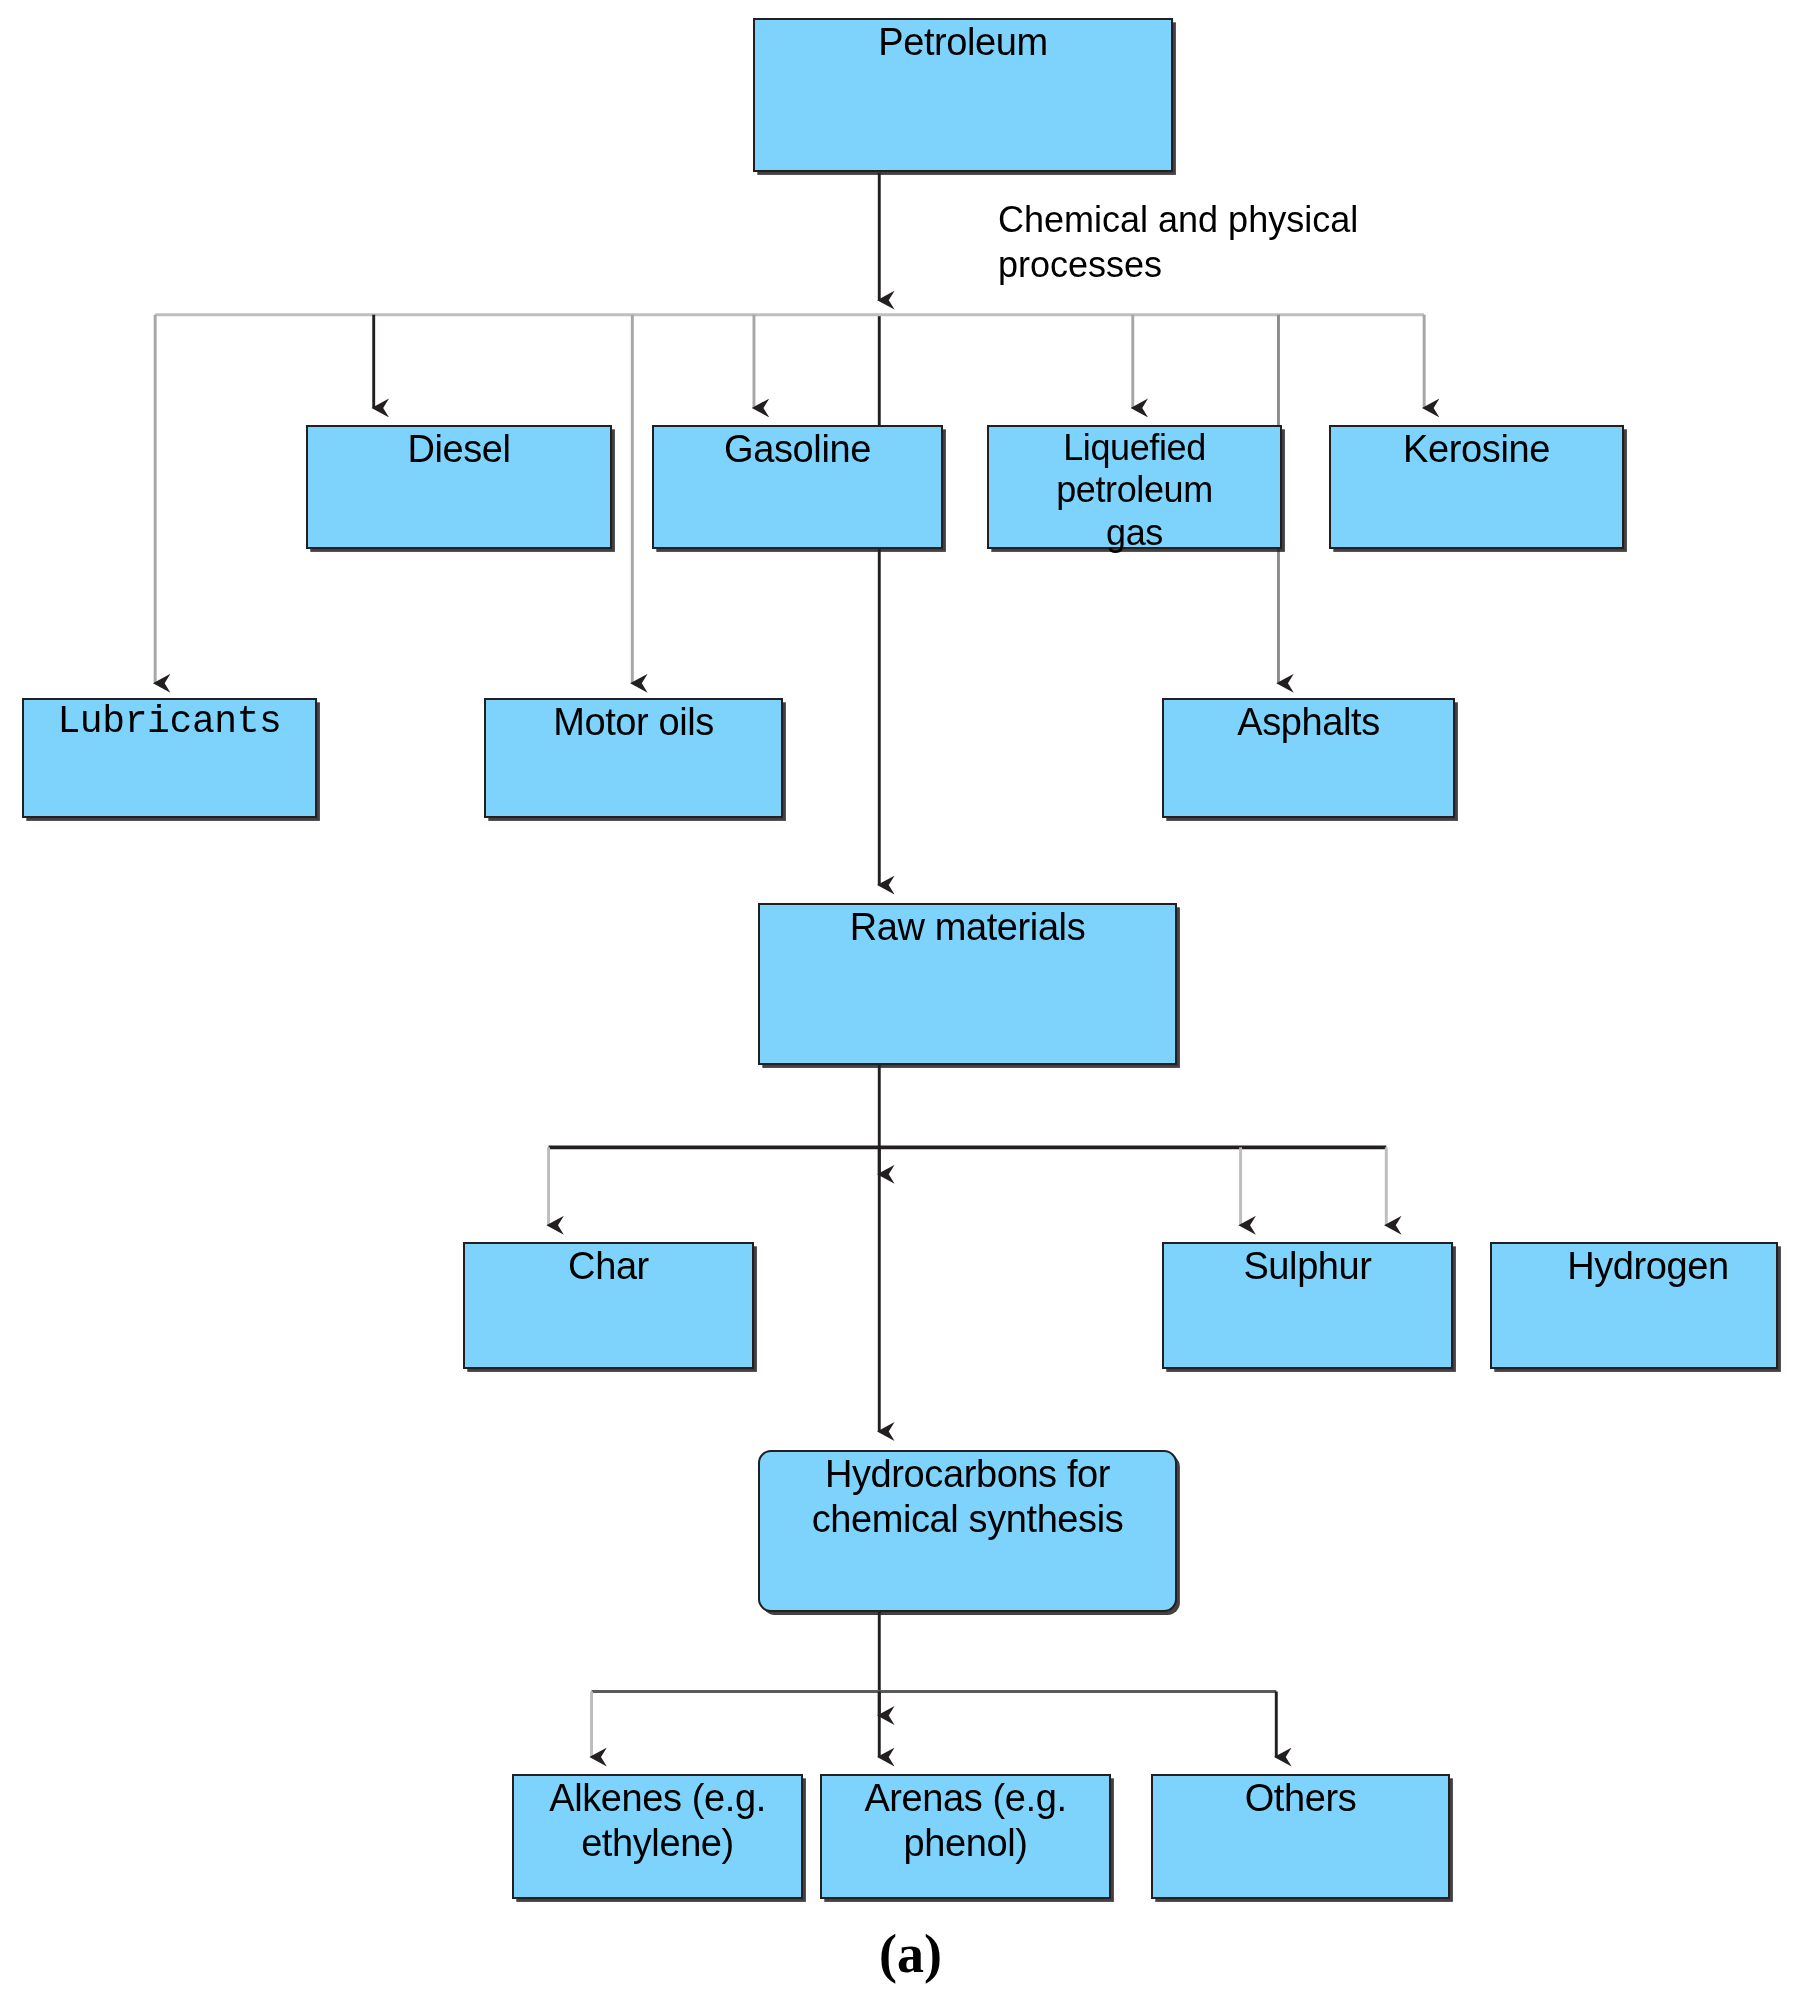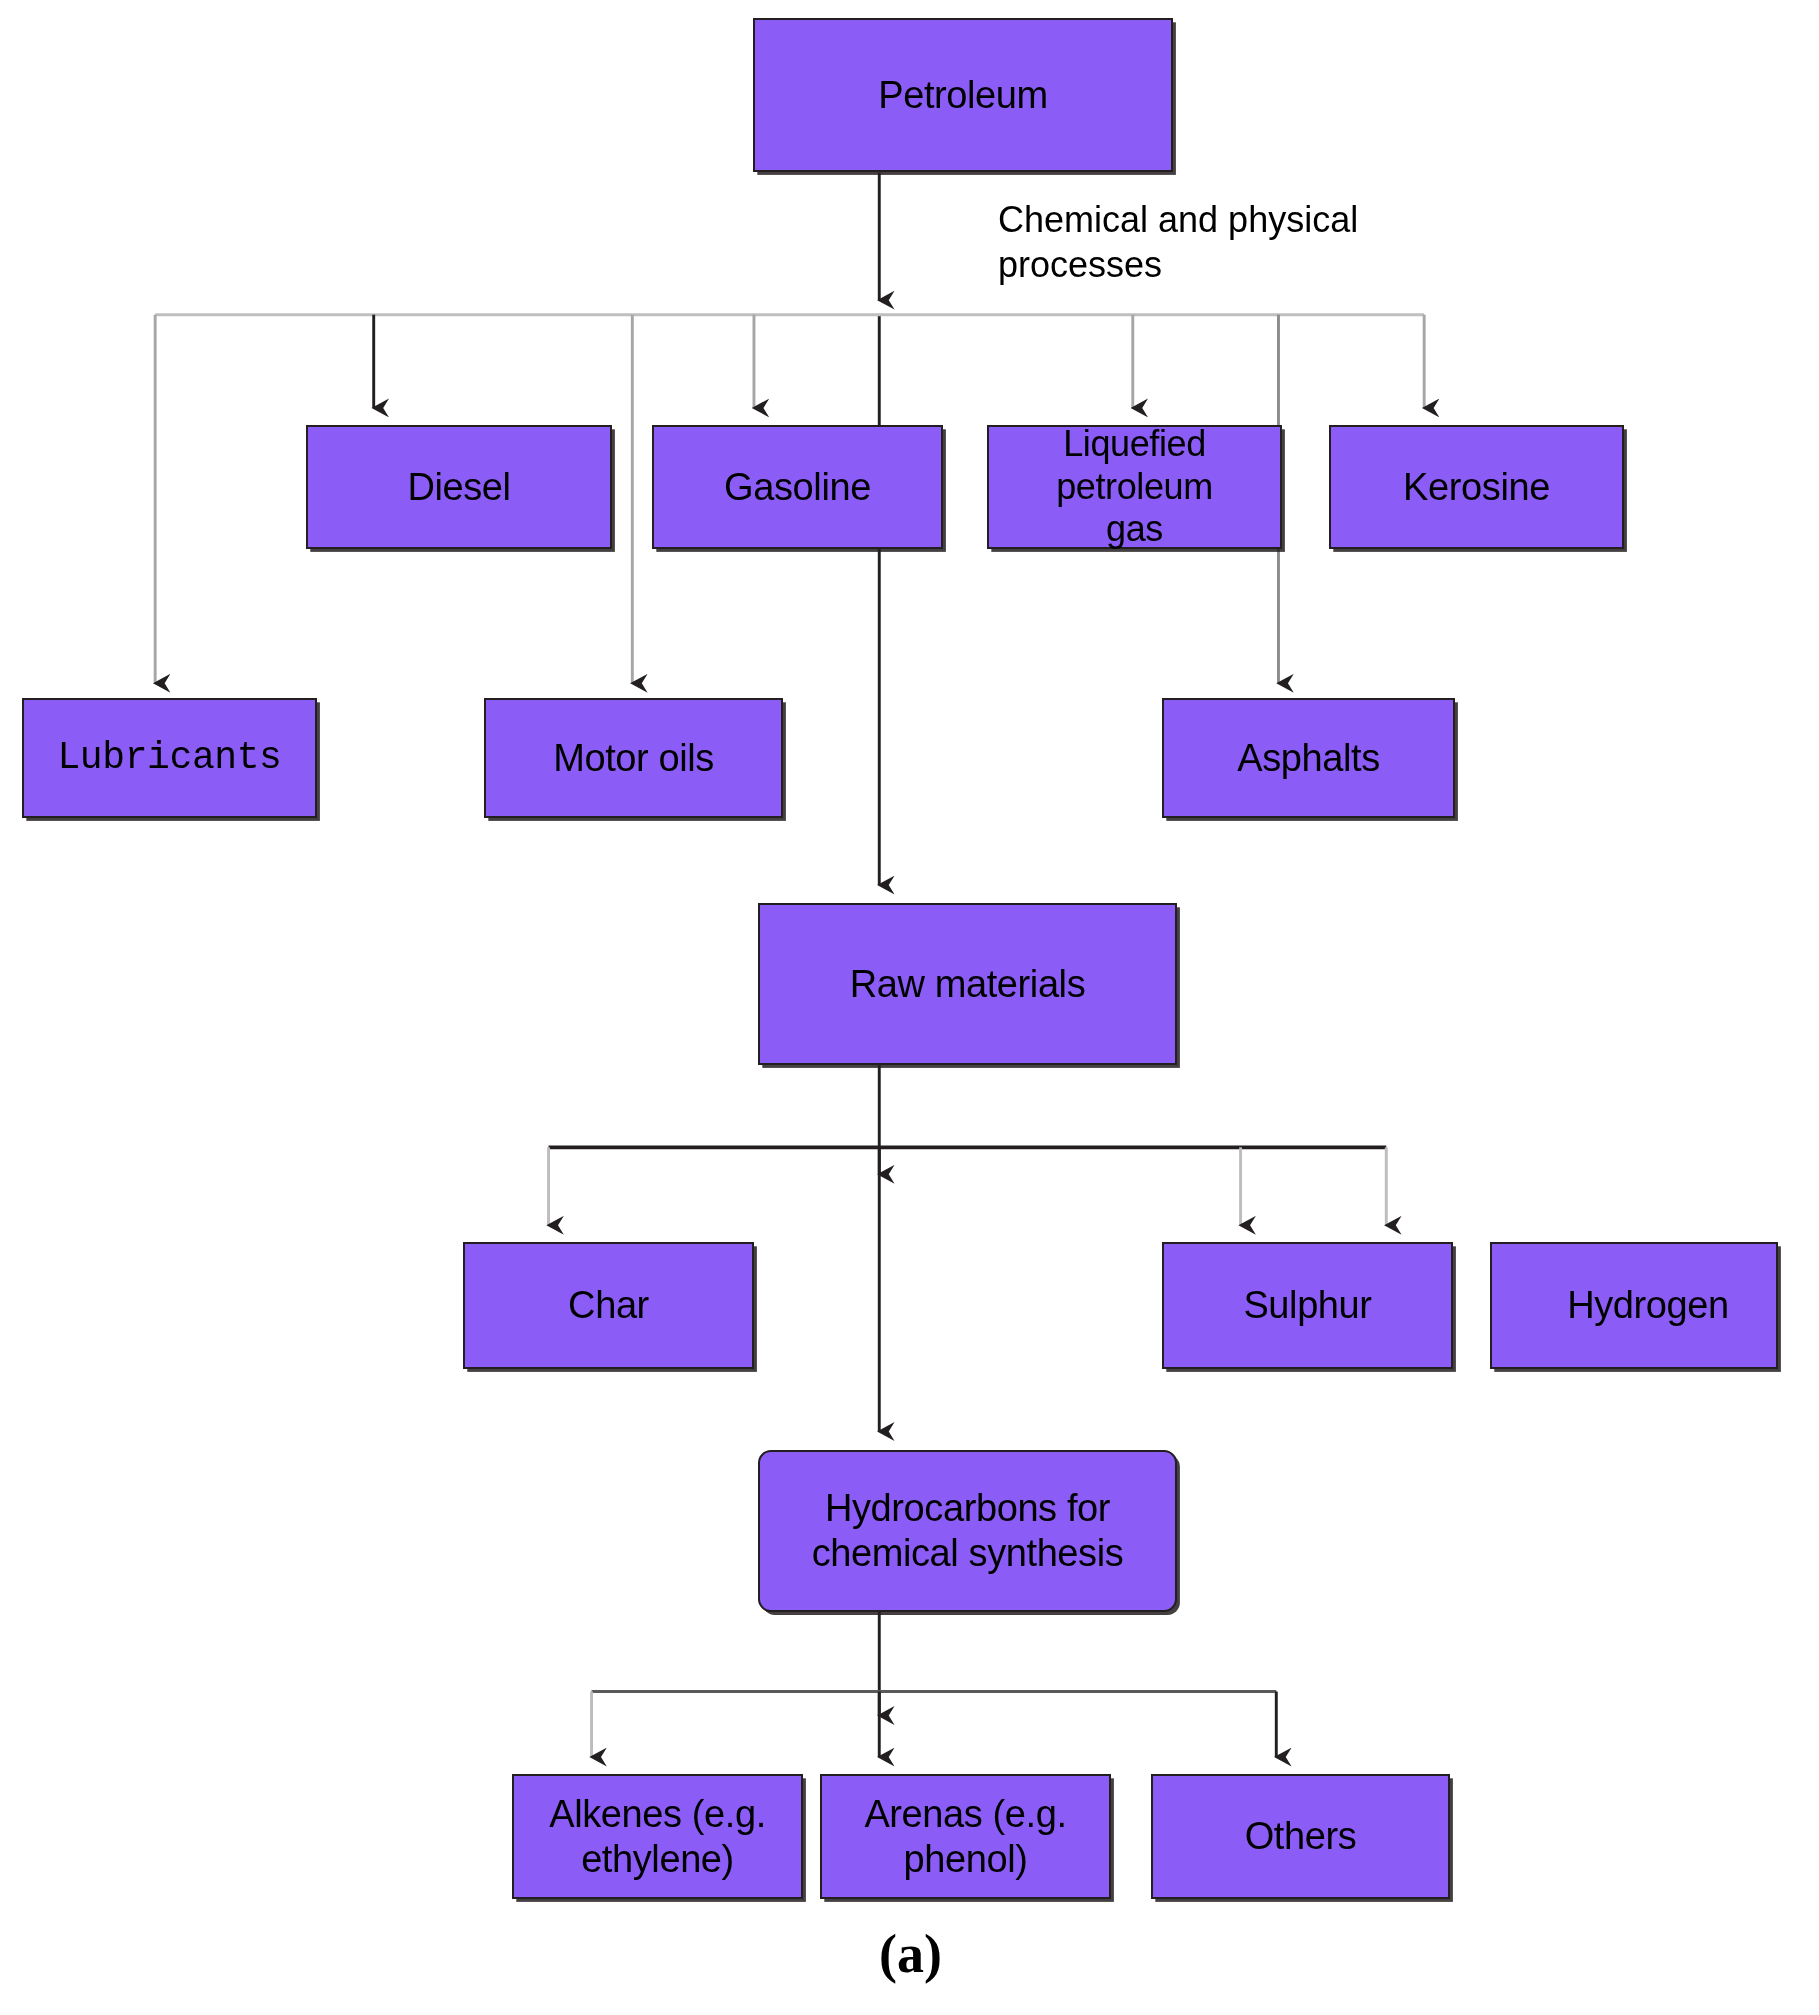--- a/index.html
+++ b/index.html
@@ -1,24 +1,24 @@
 <!DOCTYPE html>
 <html style="font-size:11.7px"><head>
 <meta charset="utf-8">
 <style>
   html,body{margin:0;padding:0;background:#fff;}
   body{font-family:"Liberation Sans", sans-serif;}
   #page{position:relative;width:1819px;height:2015px;background:#ffffff;overflow:hidden;}
 
   .node{
     position:absolute;
-    background:#8b5cf6;
+    background:#7dd3fc;
     border:2.9px solid #231f20;
     box-sizing:border-box;
-    display:flex;align-items:center;justify-content:center;
+    display:flex;justify-content:center;
     text-align:center;
     color:#000;
     font-size:38px;
     line-height:1.18;
     letter-spacing:-0.4px;
     box-shadow:3.6px 3.6px 0 -0.7px rgba(35,31,32,0.85);
   }
   .node span{display:block;padding:0 7.3px;}
 
   .edge-label{

